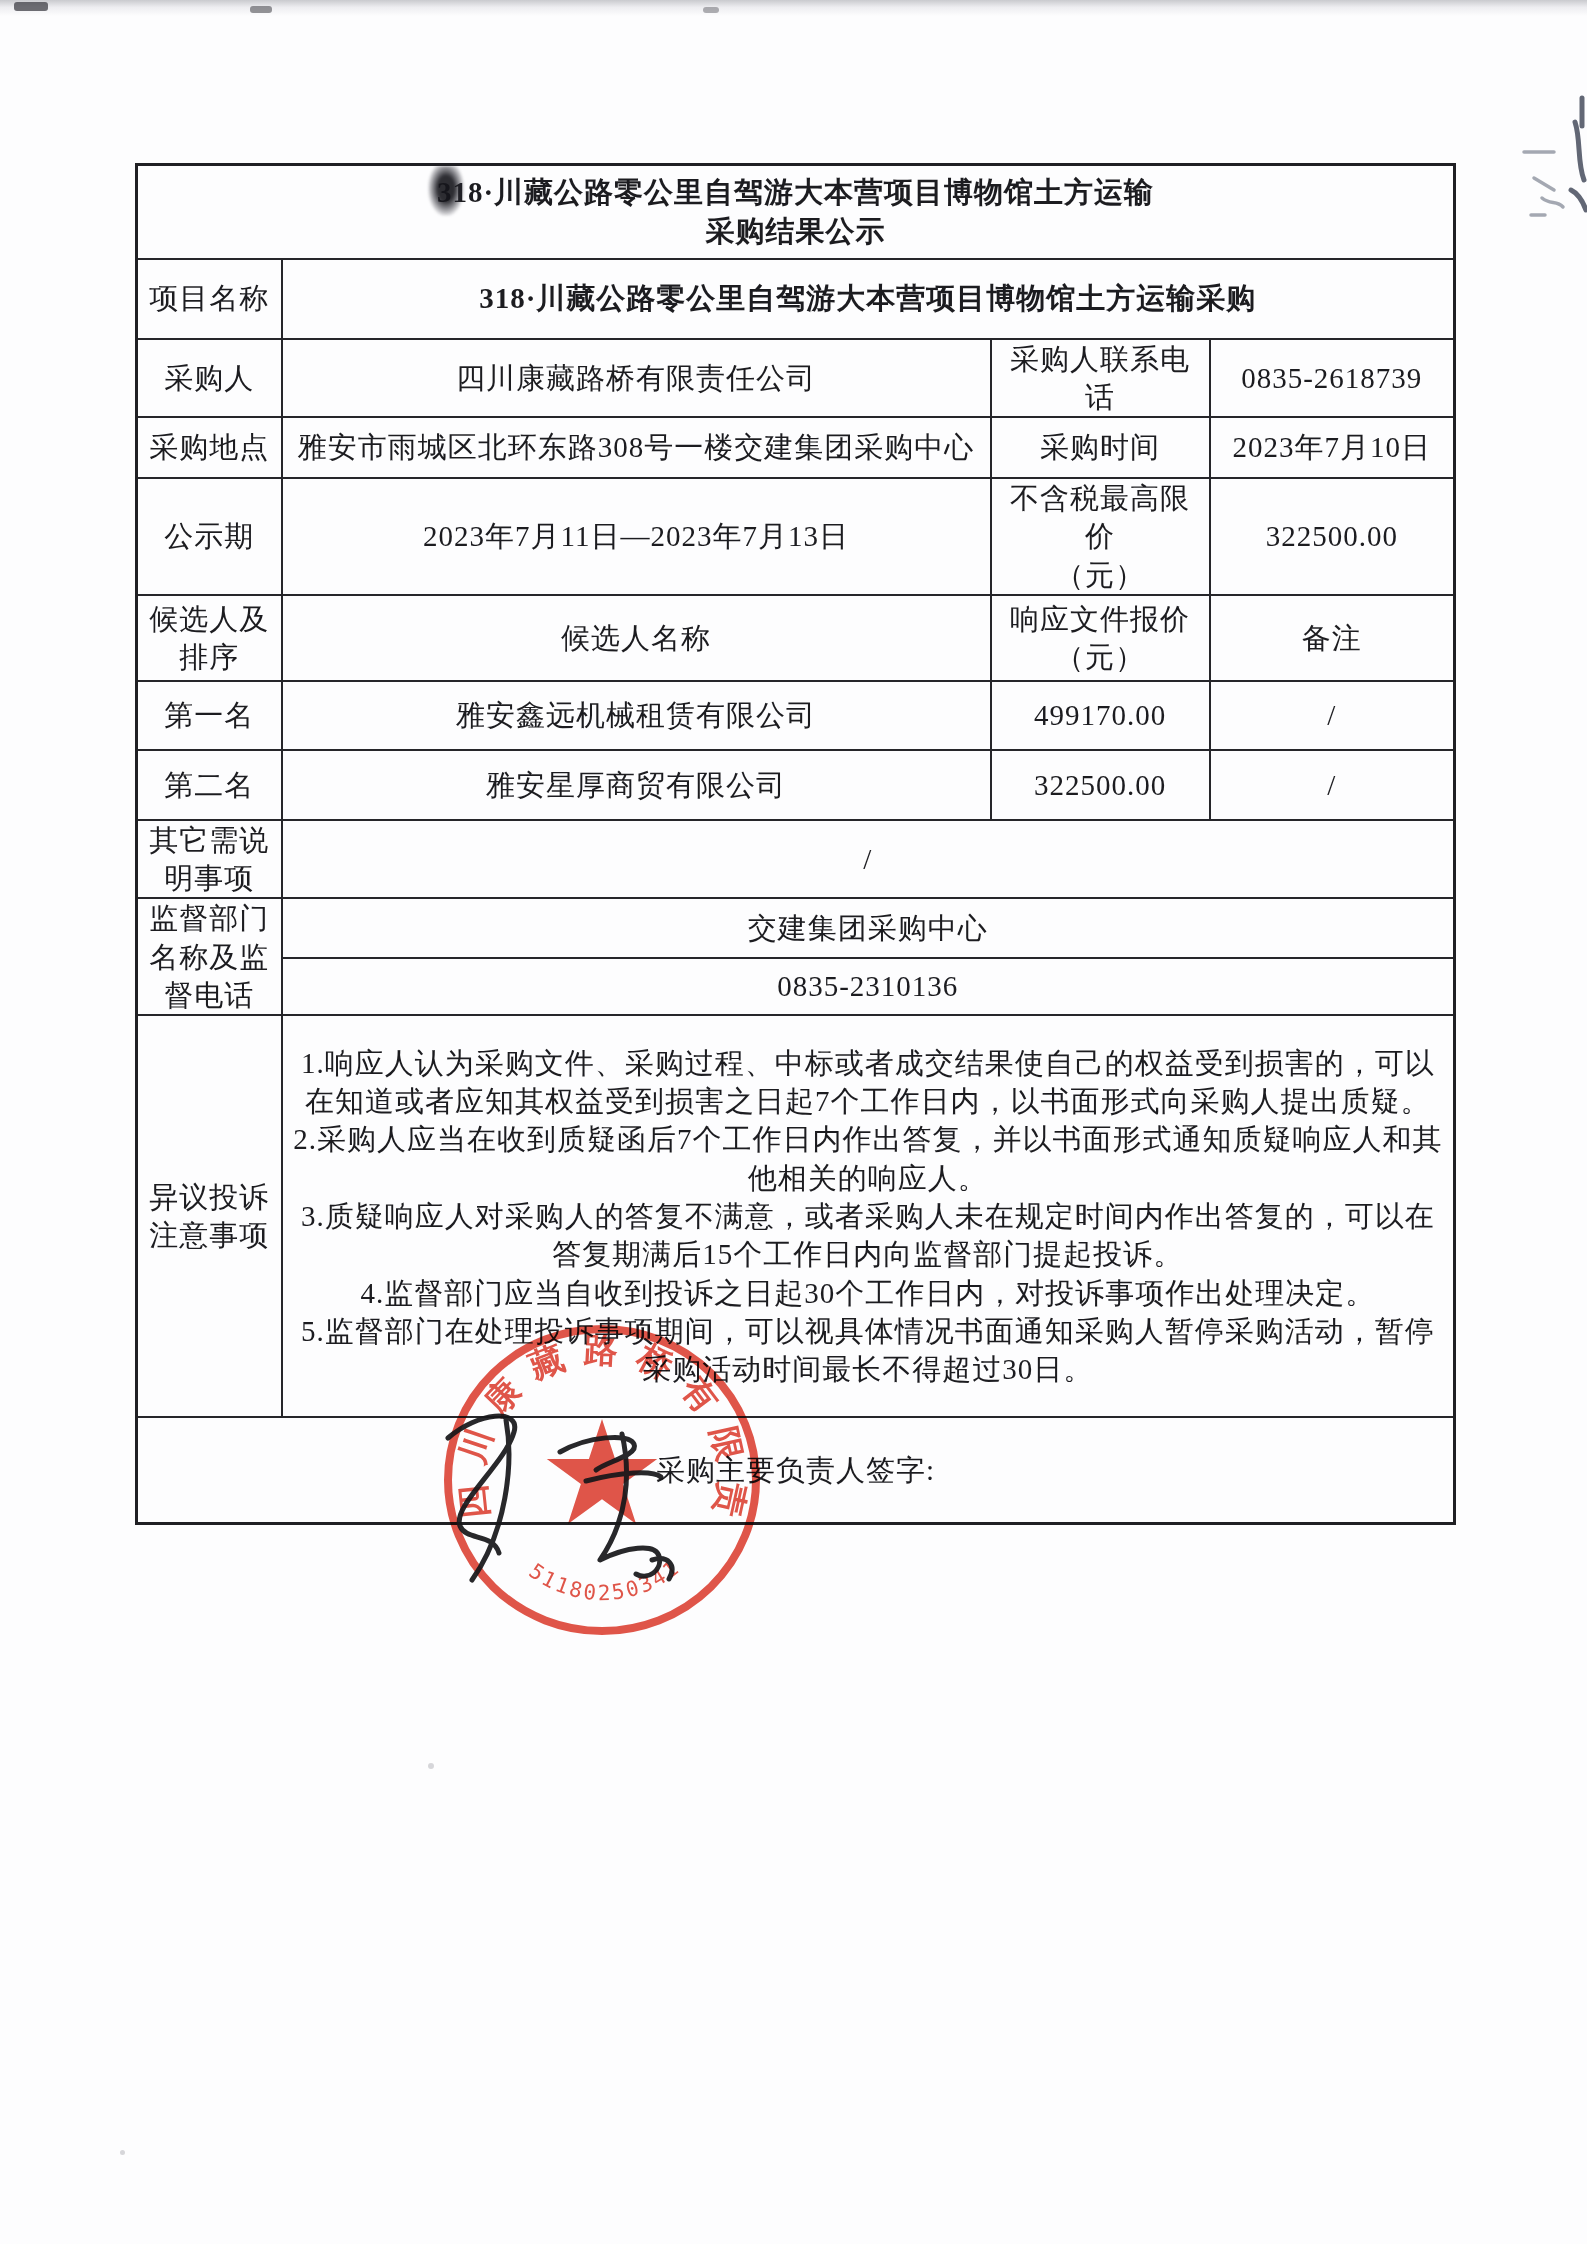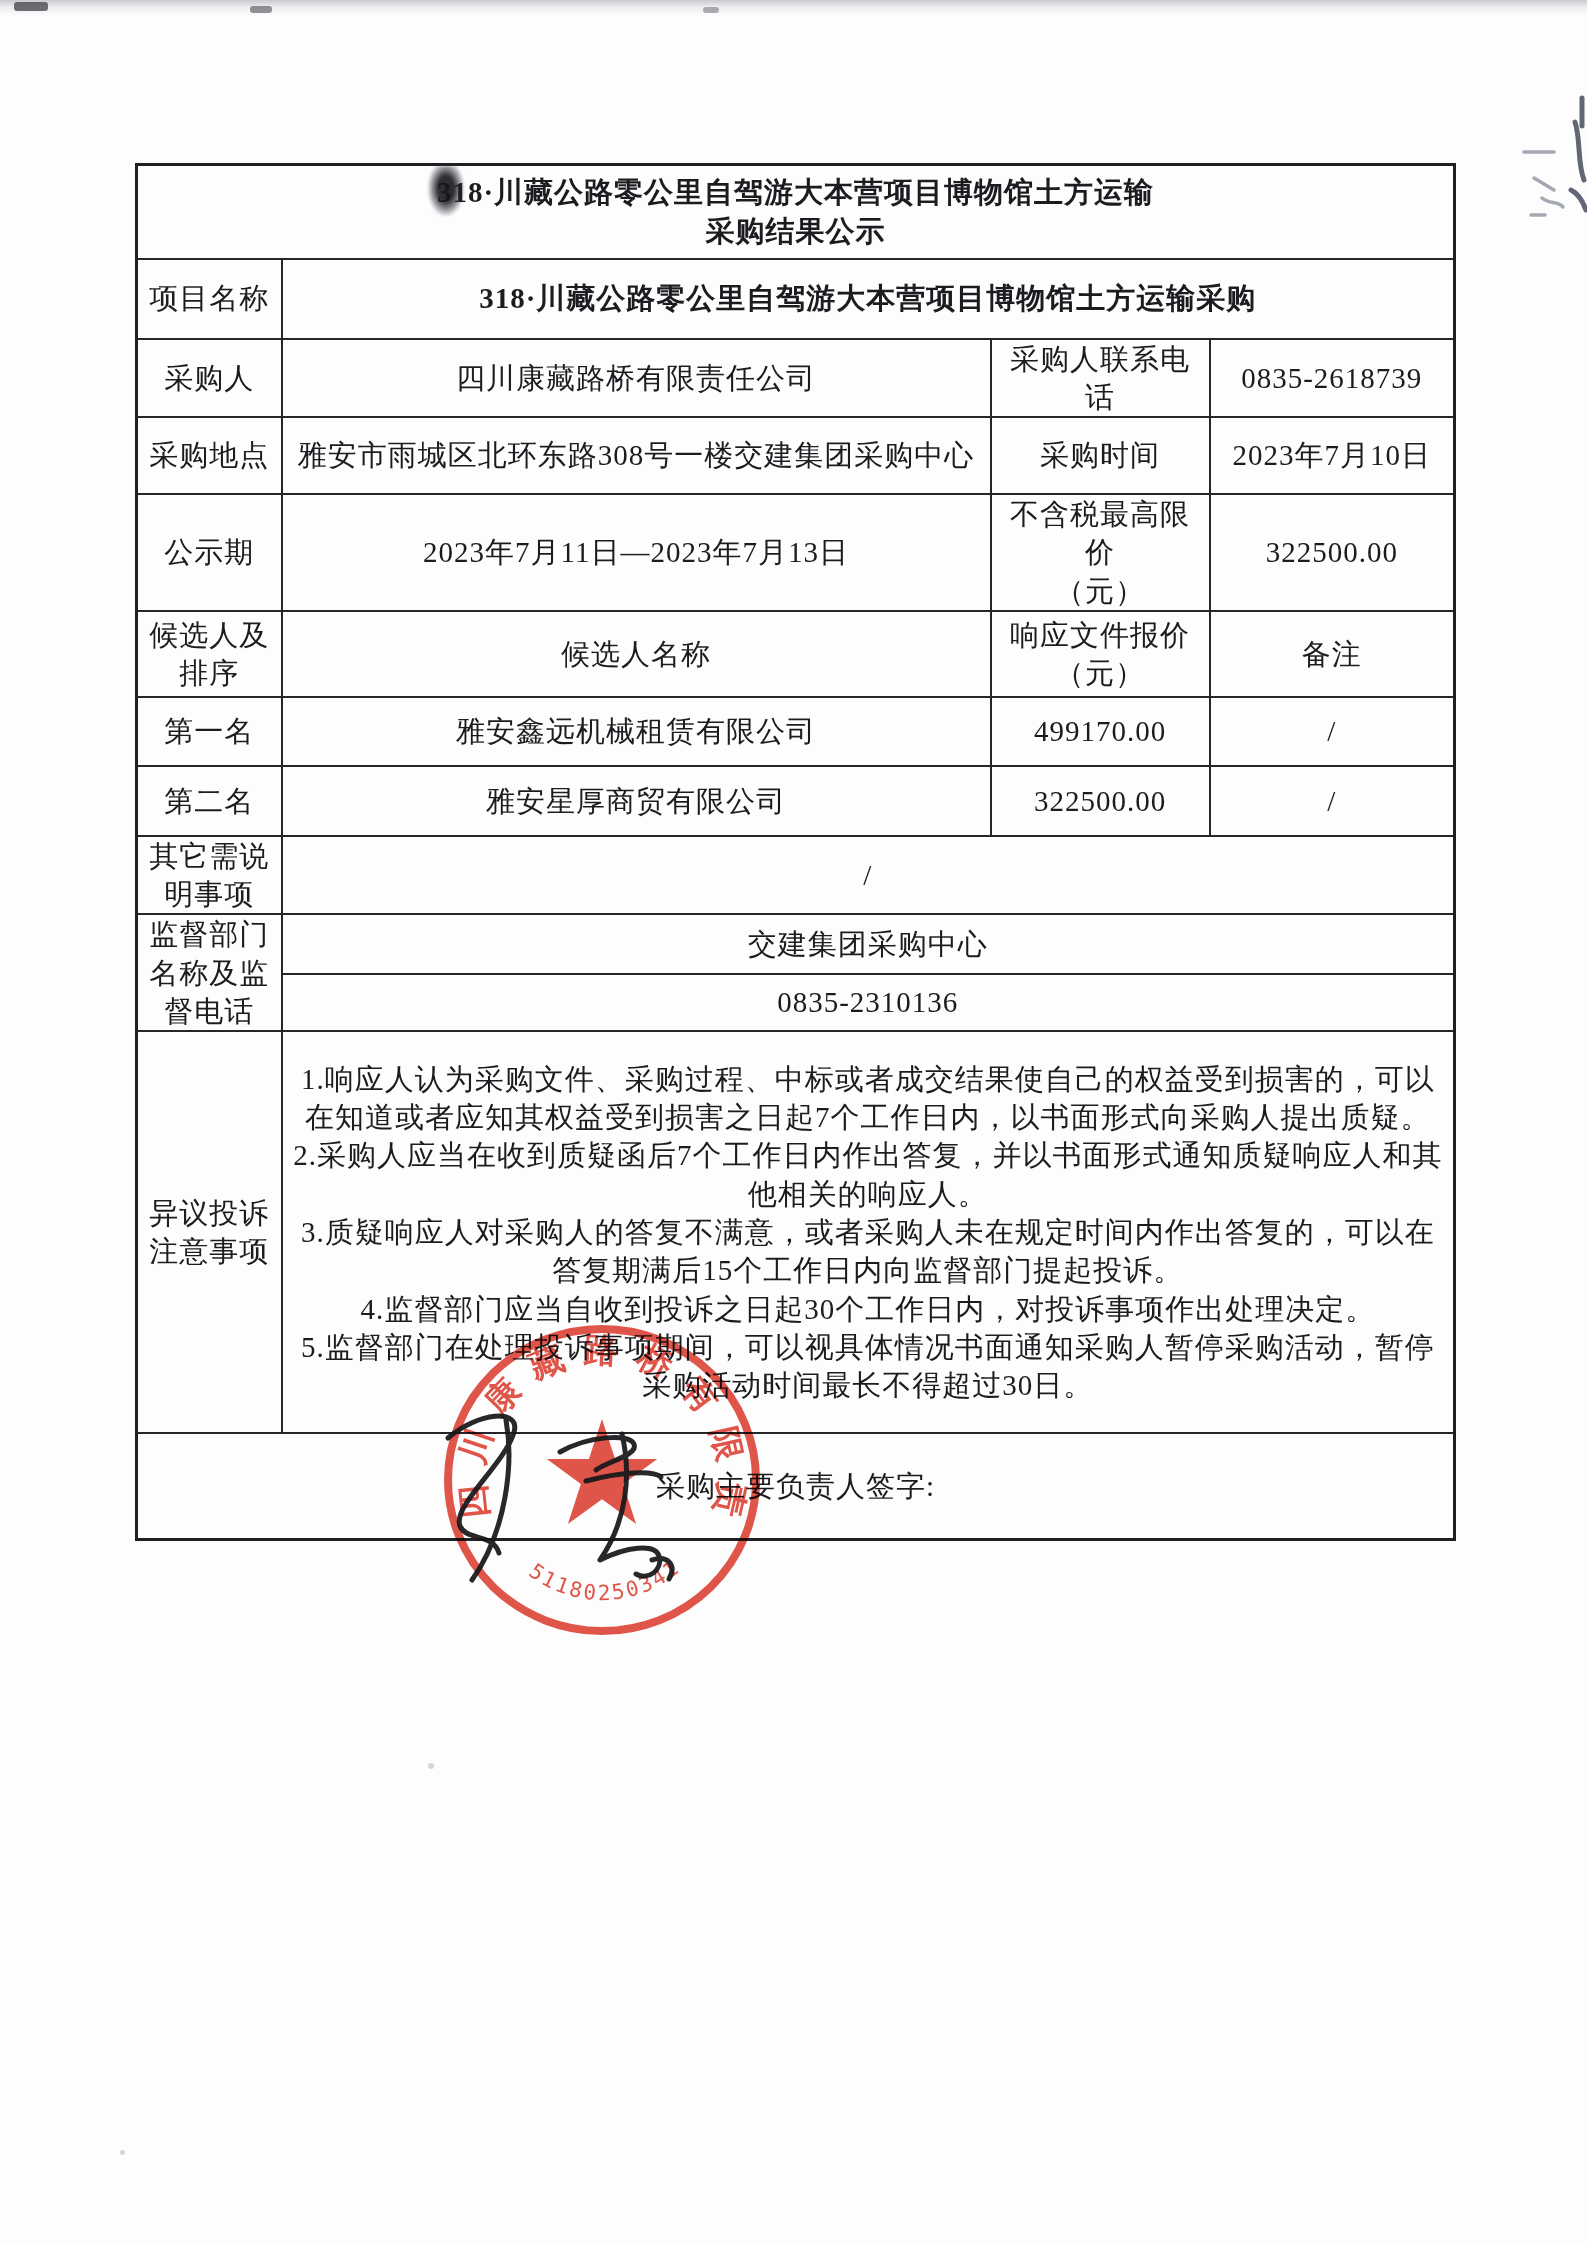--- a/index.html
+++ b/index.html
@@ -81,21 +81,21 @@
     <tr style="height:80px">
       <td>项目名称</td>
       <td colspan="3" class="project-value">318·川藏公路零公里自驾游大本营项目博物馆土方运输采购</td>
     </tr>
     <tr style="height:68px">
       <td>采购人</td>
       <td>四川康藏路桥有限责任公司</td>
       <td>采购人联系电话</td>
       <td class="num">0835-2618739</td>
     </tr>
-    <tr style="height:77px">
+    <tr style="height:61px">
       <td>采购地点</td>
       <td class="left">雅安市雨城区北环东路308号一楼交建集团采购中心</td>
       <td>采购时间</td>
       <td>2023年7月10日</td>
     </tr>
     <tr style="height:105px">
       <td>公示期</td>
       <td>2023年7月11日—2023年7月13日</td>
       <td class="pre">不含税最高限价
 （元）</td>

